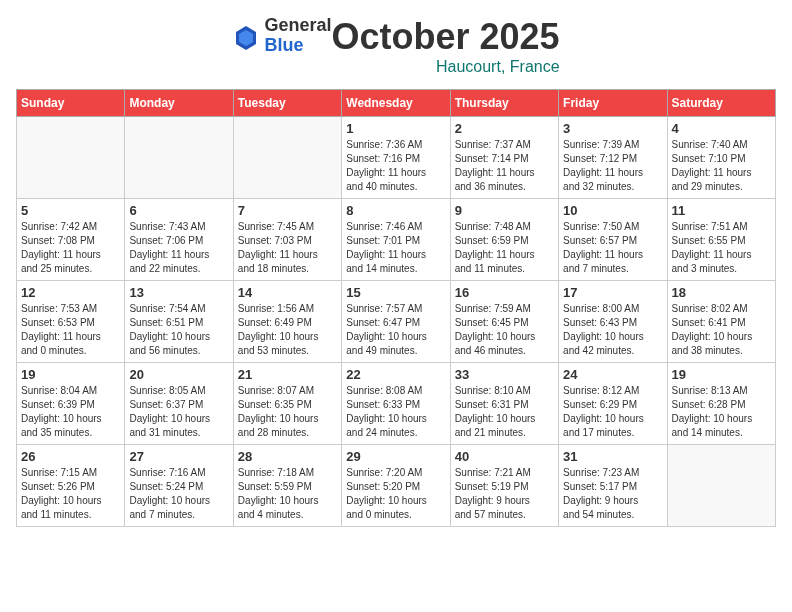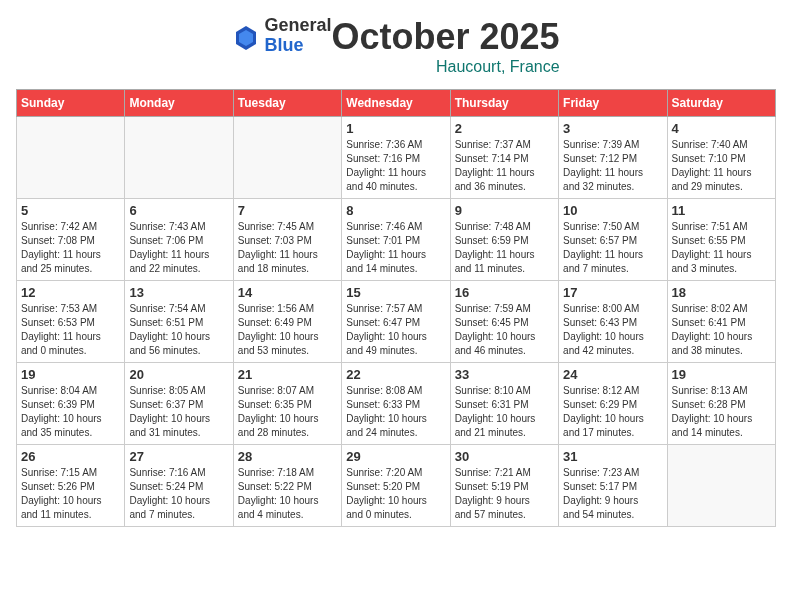--- a/index.html
+++ b/index.html
@@ -319,33 +319,33 @@
         <td>
           <span class="day-number">27</span>
           <div class="day-info" style="white-space: pre-line;">Sunrise: 7:16 AM
 Sunset: 5:24 PM
 Daylight: 10 hours
 and 7 minutes.</div>
         </td>
         <td>
           <span class="day-number">28</span>
           <div class="day-info" style="white-space: pre-line;">Sunrise: 7:18 AM
-Sunset: 5:22 PM
+Sunset: 5:59 PM
 Daylight: 10 hours
 and 4 minutes.</div>
         </td>
         <td>
           <span class="day-number">29</span>
           <div class="day-info" style="white-space: pre-line;">Sunrise: 7:20 AM
 Sunset: 5:20 PM
 Daylight: 10 hours
 and 0 minutes.</div>
         </td>
         <td>
-          <span class="day-number">30</span>
+          <span class="day-number">40</span>
           <div class="day-info" style="white-space: pre-line;">Sunrise: 7:21 AM
 Sunset: 5:19 PM
 Daylight: 9 hours
 and 57 minutes.</div>
         </td>
         <td>
           <span class="day-number">31</span>
           <div class="day-info" style="white-space: pre-line;">Sunrise: 7:23 AM
 Sunset: 5:17 PM
 Daylight: 9 hours

